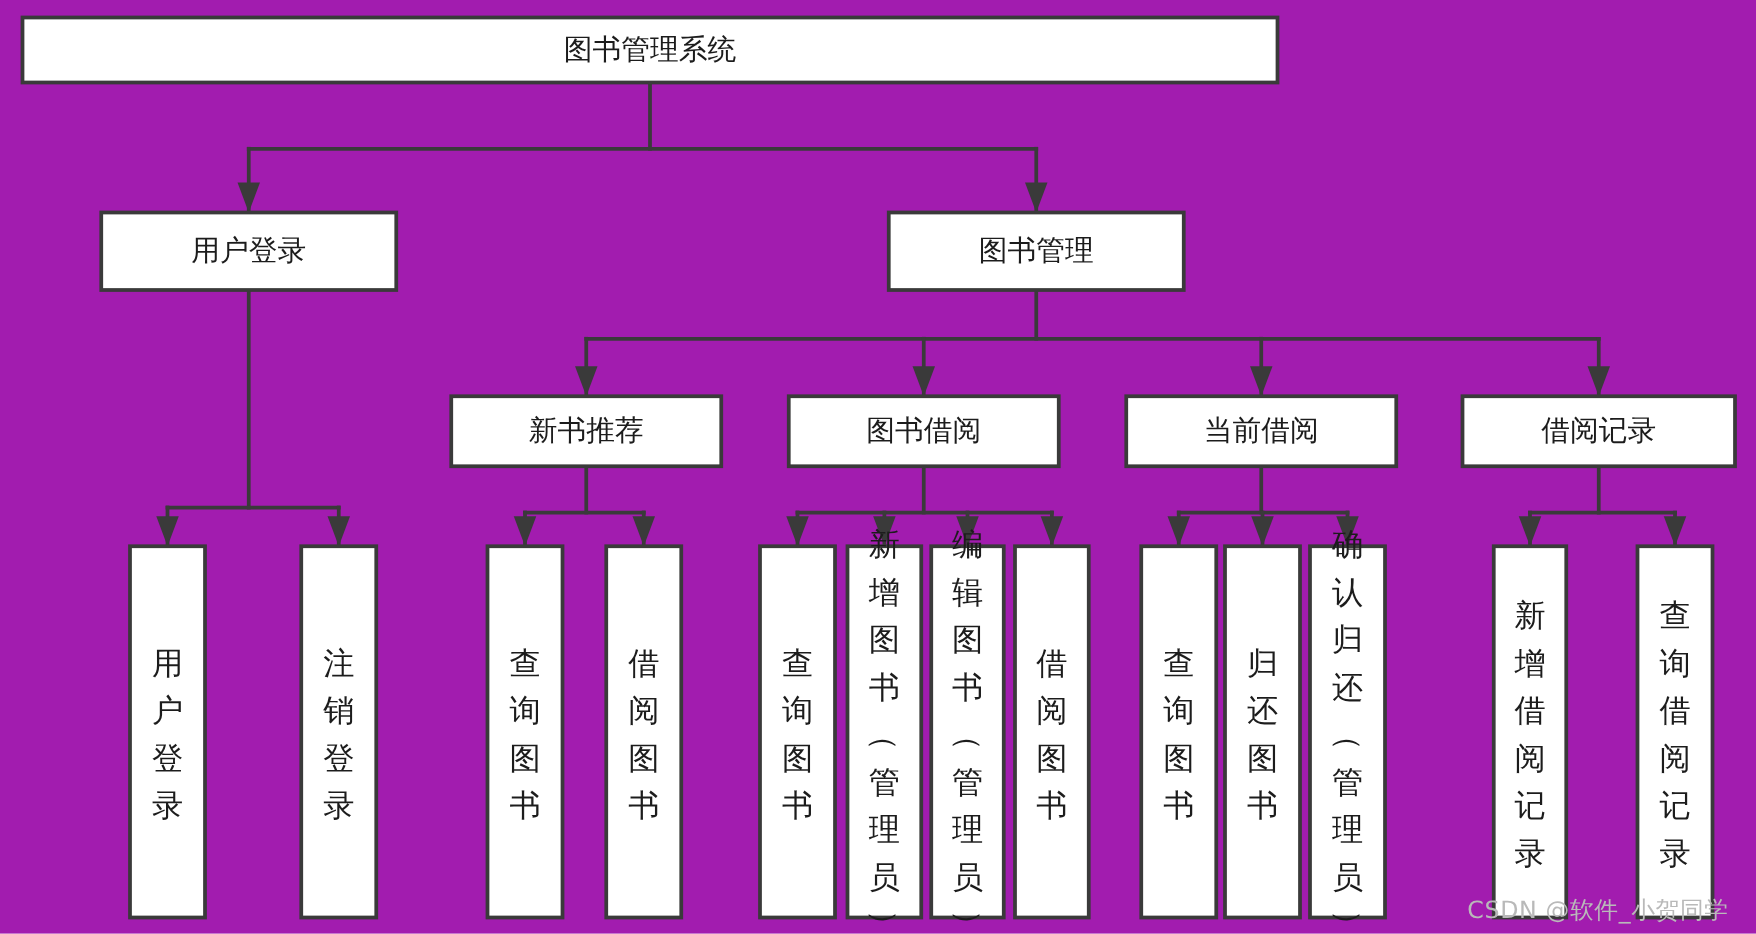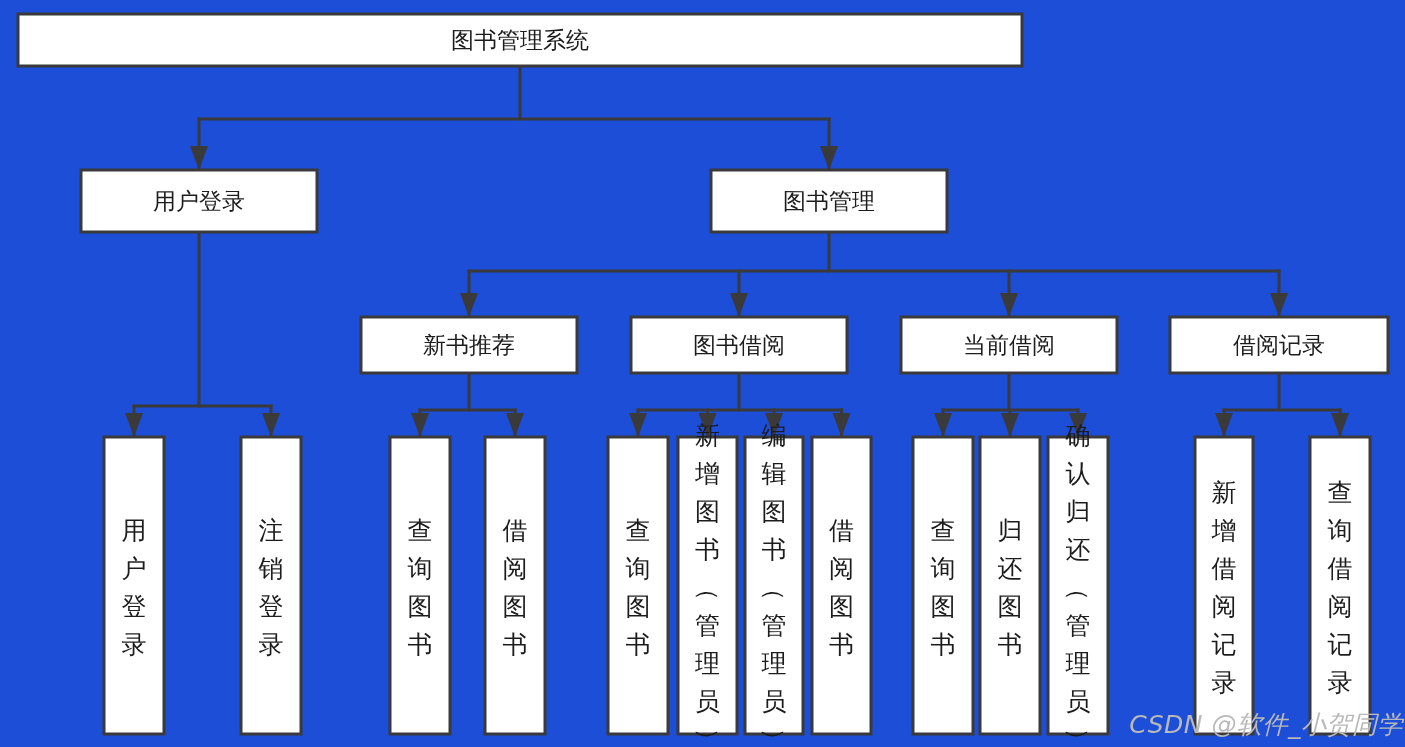--- a/index.html
+++ b/index.html
@@ -7,21 +7,21 @@
     padding: 0;
     background: #ffffff;
   }
   body {
     font-family: "DejaVu Sans", "Liberation Sans", sans-serif;
   }
   #diagram-root {
     position: relative;
     width: 1405px;
     height: 747px;
-    background: #1d4ed8;
+    background: #a21caf;
     overflow: hidden;
   }
   svg#tree-svg {
     position: absolute;
     top: 0;
     left: 0;
     width: 1405px;
     height: 747px;
   }
   .node-box {
@@ -47,29 +47,28 @@
     dominant-baseline: middle;
   }
   .node-label-v {
     font-family: "DejaVu Sans", "Liberation Sans", sans-serif;
     font-size: 25px;
     fill: #1c1c1c;
     text-anchor: middle;
   }
   .watermark-text {
     position: absolute;
-    right: 2px;
+    right: 22px;
     bottom: 6px;
     font-family: "DejaVu Sans", "Liberation Sans", sans-serif;
-    font-size: 25px;
+    font-size: 19px;
     color: #b9b9b9;
     white-space: nowrap;
     letter-spacing: 0.5px;
     pointer-events: none;
-    font-style: italic;
   }
 </style>
 </head>
 <body>
 
 <div id="diagram-root">
   <svg id="tree-svg" viewBox="0 0 1405 747">
     <g id="connector-layer">
         <path d="M 520 66 L 520 119" class="connector"></path>
         <path d="M 199 119 L 829 119" class="connector"></path>

